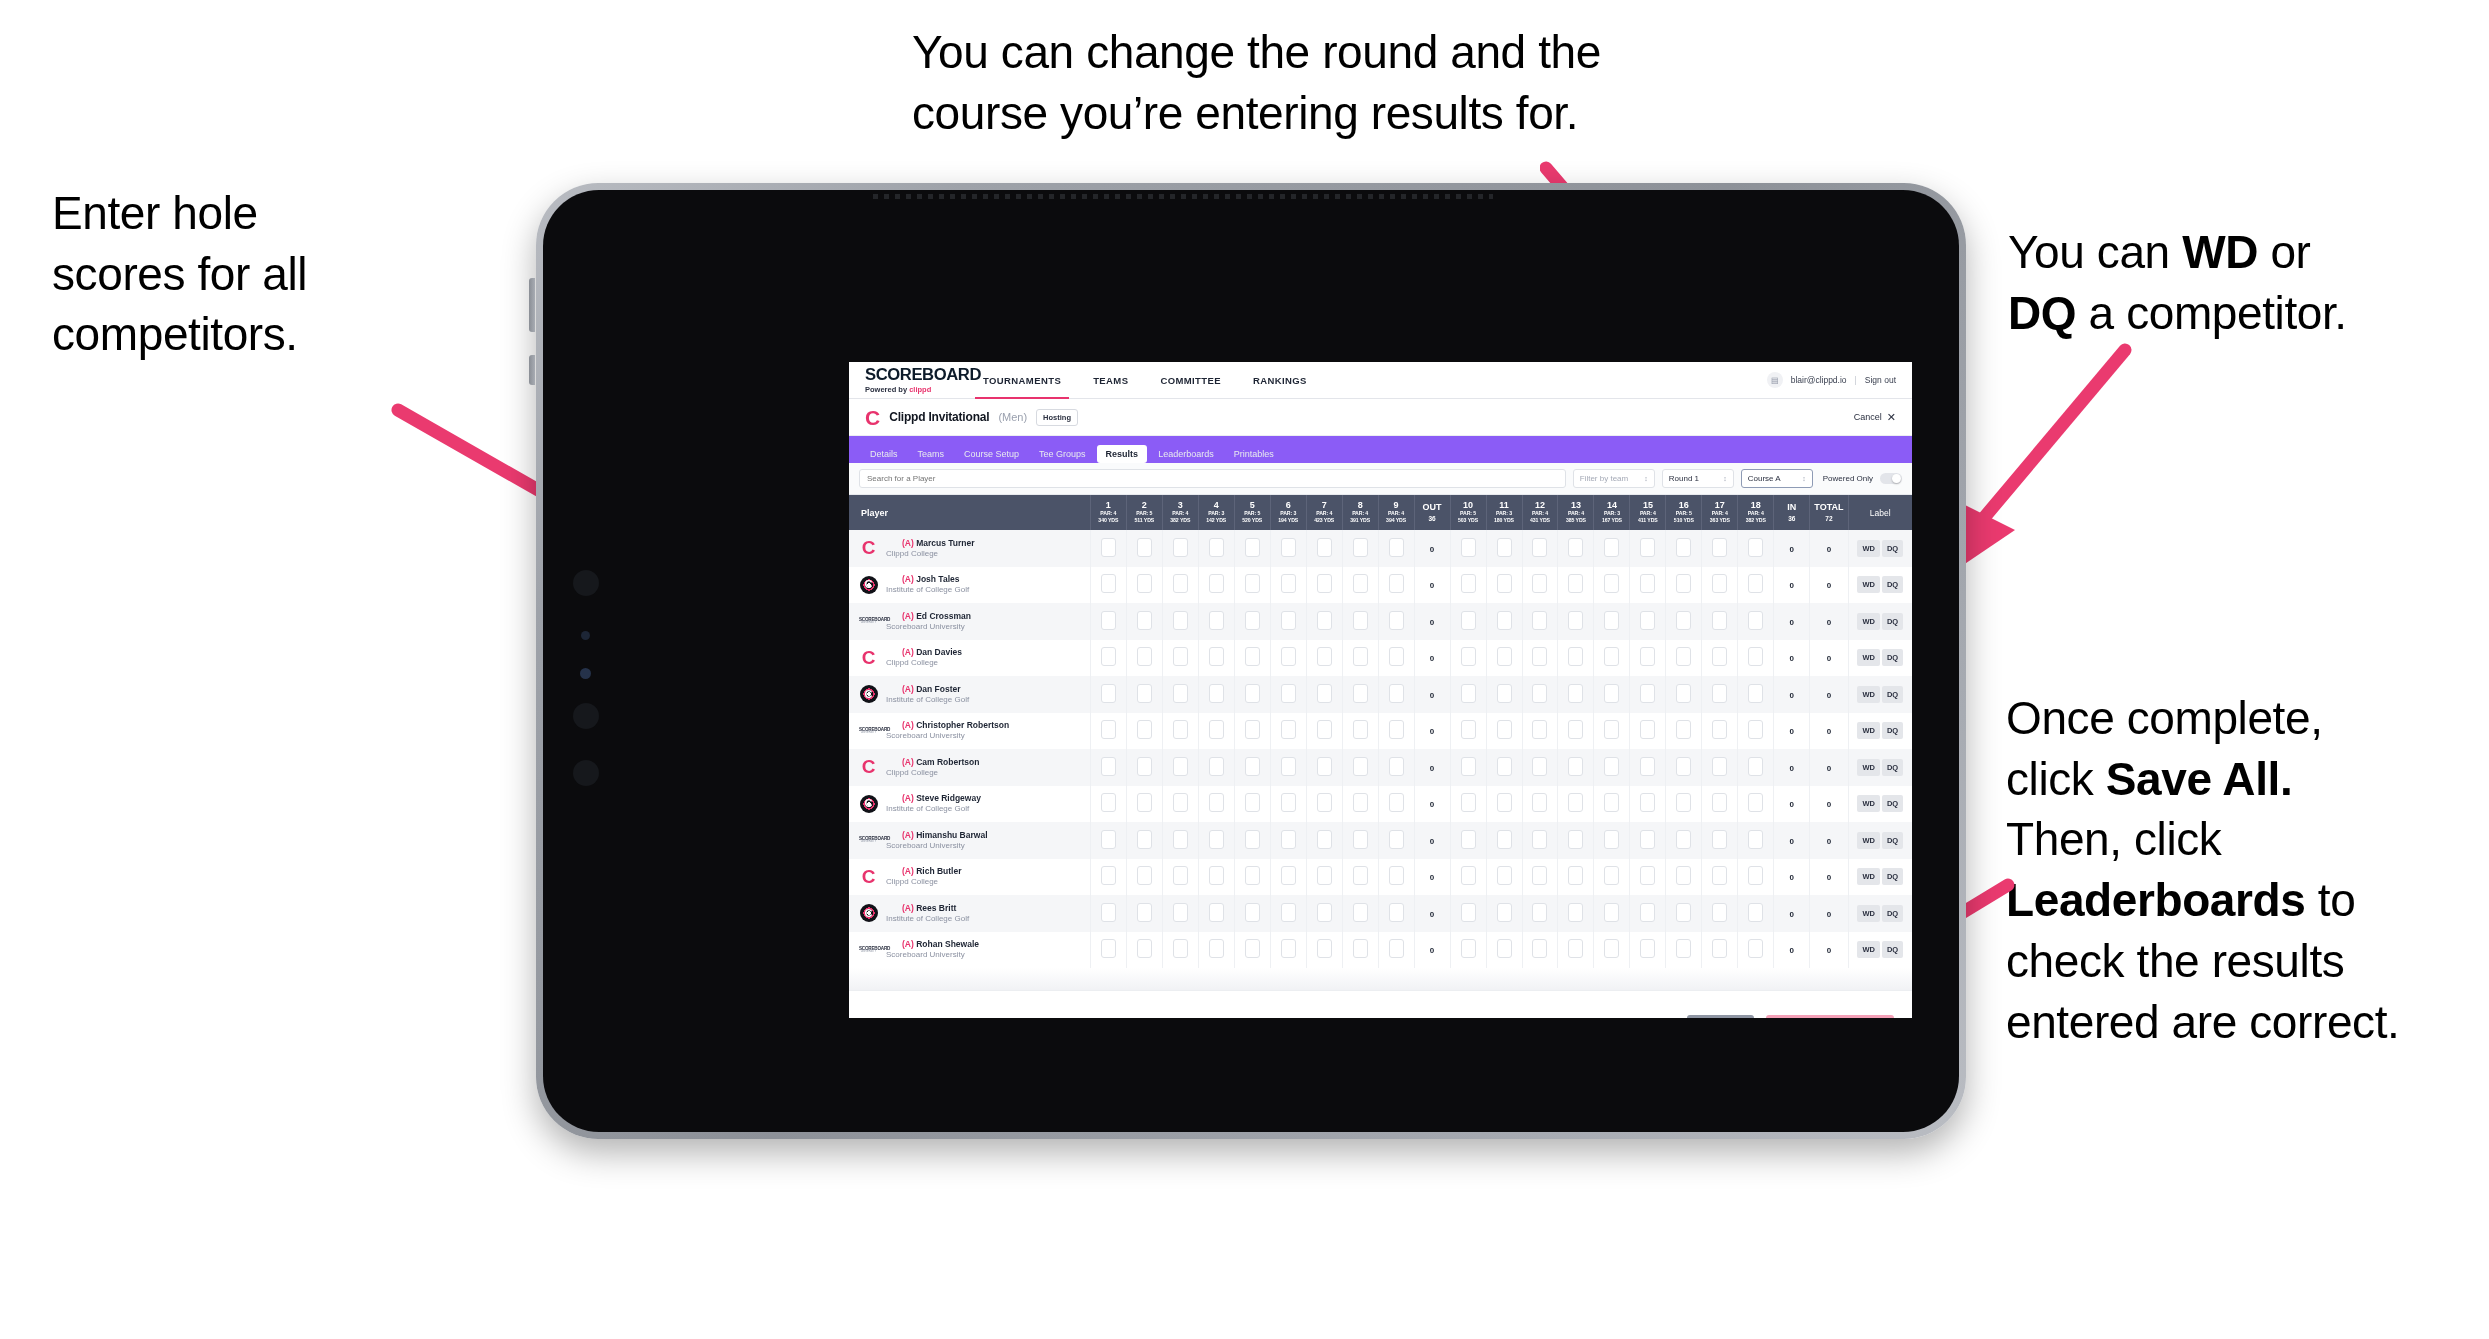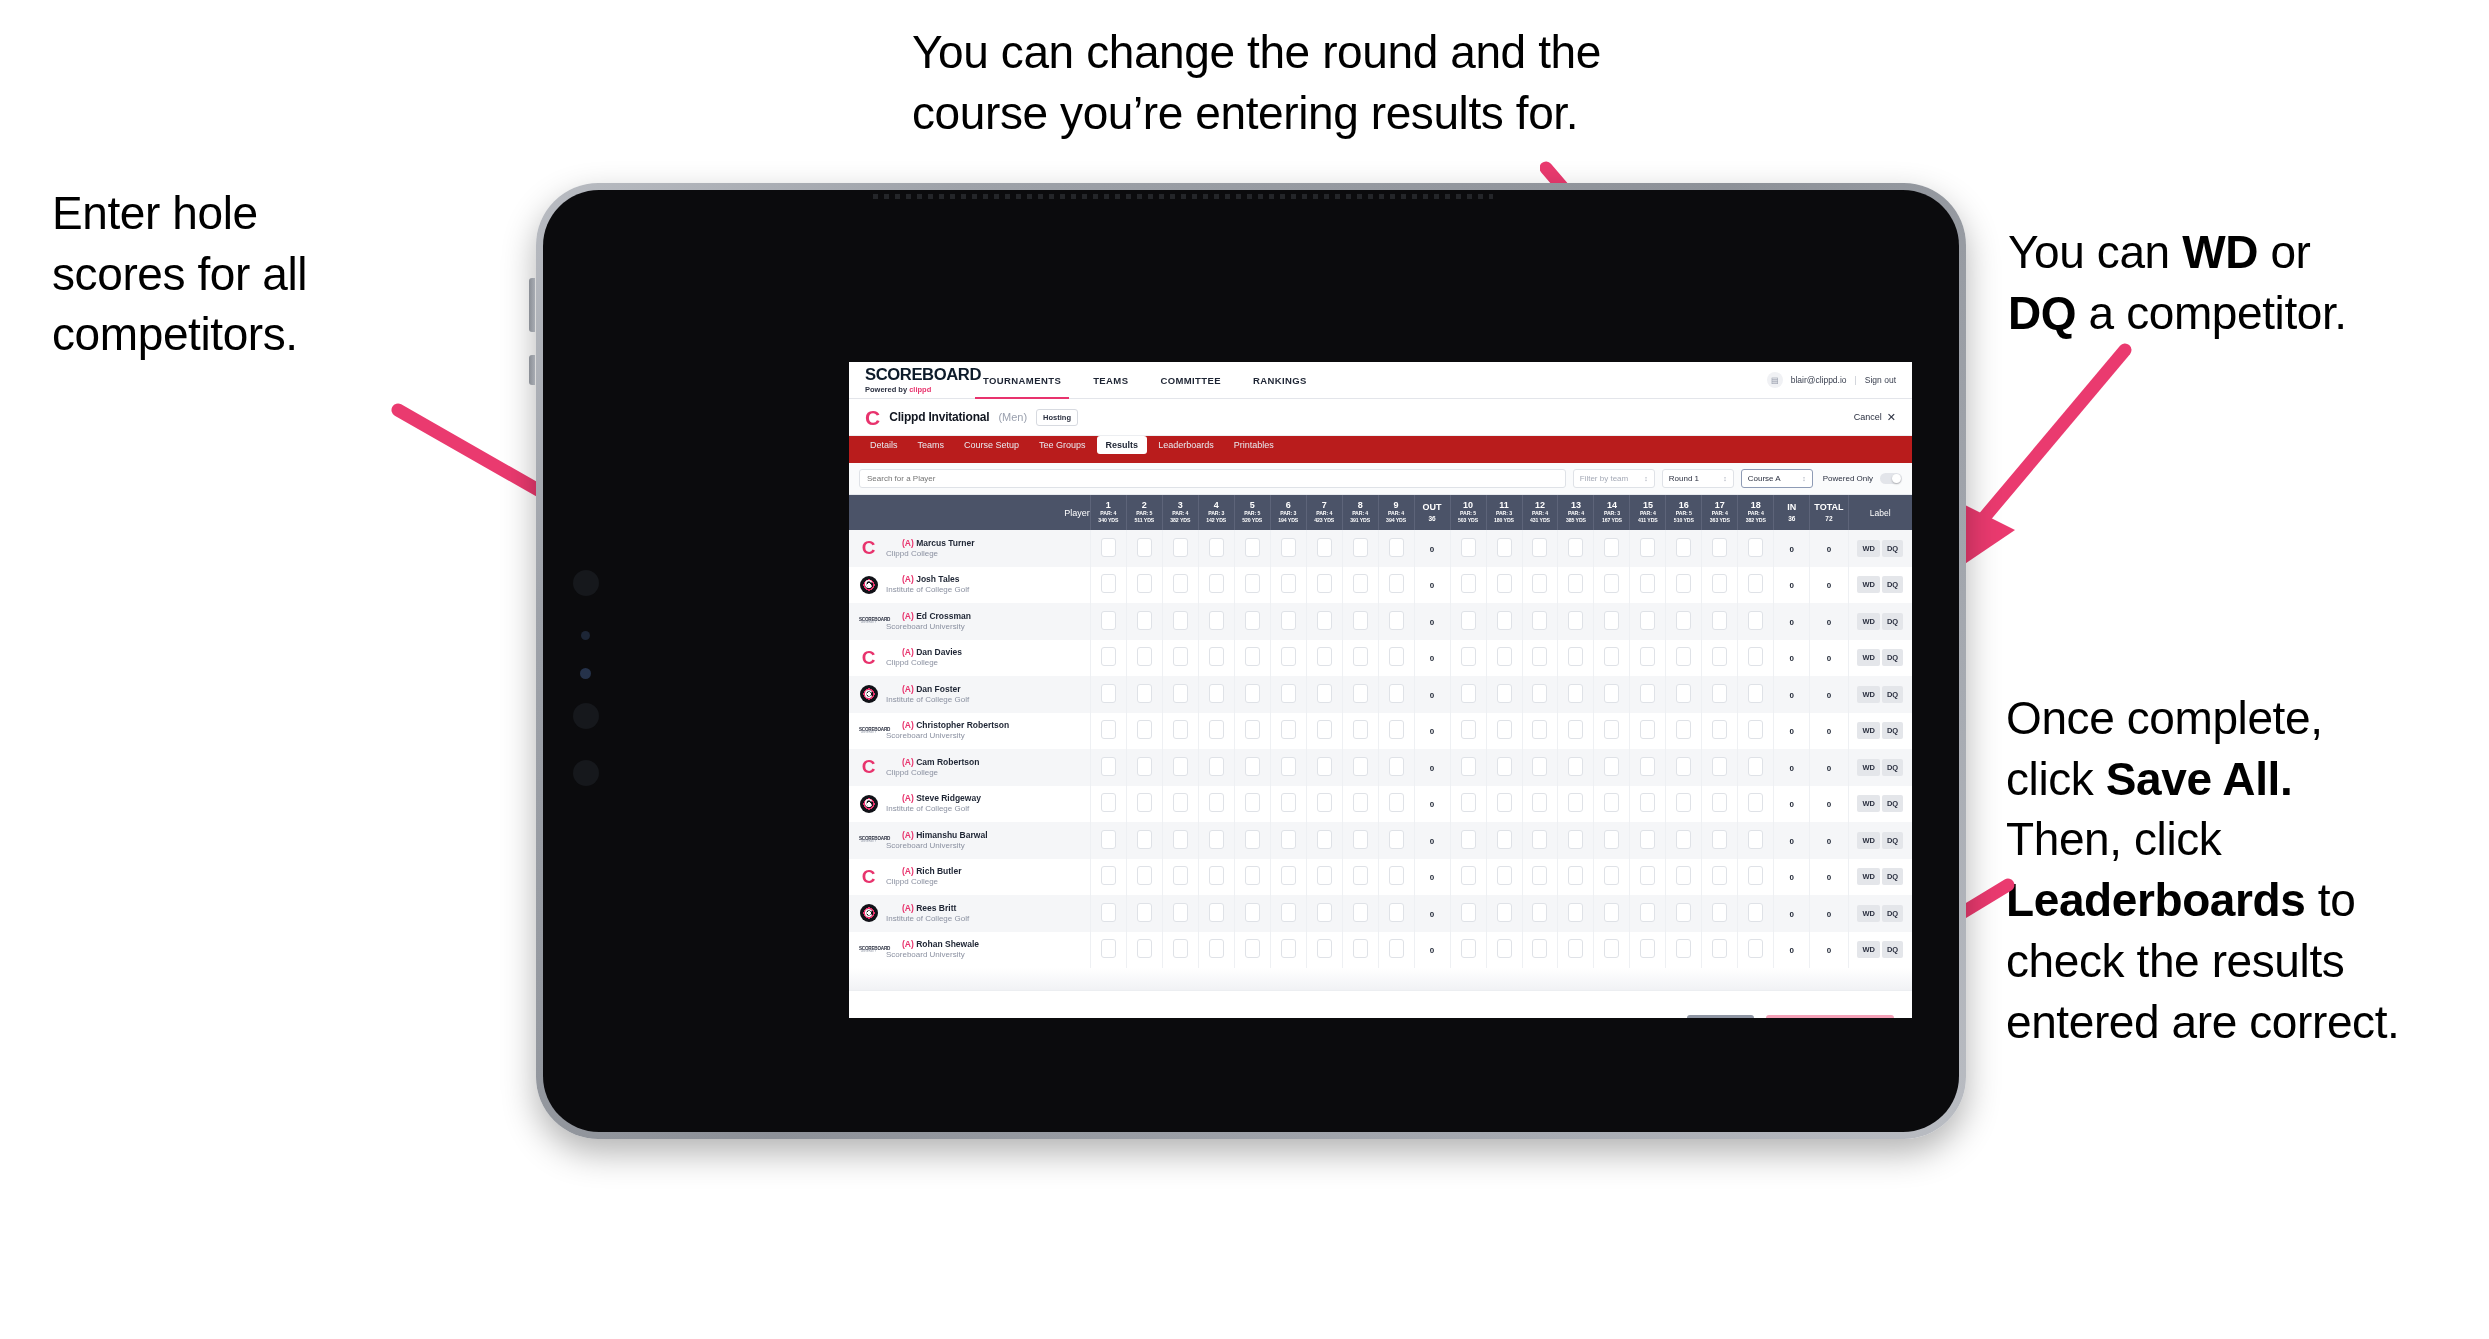--- a/index.html
+++ b/index.html
@@ -118,21 +118,21 @@
   #tgender { font-size:11px; color:#9aa0ae; font-weight:normal; }
   #tbadge {
     font-size:7.5px; font-weight:bold; color:#2b3040;
     border:1px solid #d7dae0; border-radius:3px; padding:3px 6px; background:#fff;
   }
   #tcancel { margin-left:auto; font-size:9px; color:#2b3040; display:flex; align-items:center; gap:5px; }
   #tcancel .x { font-size:11px; }
 
   
   #subtabs {
-    height:27px; background:#b91c1c; display:flex; align-items:flex-start; padding:0 12px; gap:2px;
+    height:27px; background:#8b5cf6; display:flex; align-items:flex-end; padding:0 12px; gap:2px;
   }
   .subtab {
     font-size:9px; color:#e8eaef; padding:4px 9px; border-radius:3px; cursor:pointer; white-space:nowrap;
   }
   .subtab.active { background:#fff; color:#1d2433; font-weight:bold; }
 
   
   #filterbar {
     height:32px; background:#fafbfc; display:flex; align-items:center; padding:0 10px; gap:7px;
     border-bottom:1px solid #e8eaee;
@@ -159,21 +159,21 @@
     box-shadow:0 1px 2px rgba(0,0,0,.25);
   }
 
   
   #table-wrap { background:#fff; }
   table { border-collapse:collapse; width:1063px; table-layout:fixed; }
   thead th {
     background:#4b5368; color:#fff; border-right:1px solid #5d6479; vertical-align:middle;
     padding:0; height:35px;
   }
-  th.col-player { text-align:right; padding-left:12px; font-size:9px; font-weight:normal; width:208px; }
+  th.col-player { text-align:left; padding-left:12px; font-size:9px; font-weight:bold; width:208px; }
   th.hole { width:31px; }
   th.agg  { width:31px; }
   th.total{ width:33px; }
   th.label{ width:55px; font-size:8.5px; font-weight:normal; border-right:none; }
   .hnum { font-size:9px; font-weight:bold; line-height:1.05; }
   .hpar { font-size:5.2px; font-weight:bold; line-height:1.35; letter-spacing:-0.1px; }
   .hyds { font-size:5.2px; font-weight:bold; line-height:1.25; letter-spacing:-0.1px; }
   .aggname { font-size:9px; font-weight:bold; line-height:1.1; }
   .aggval  { font-size:6.5px; font-weight:bold; margin-top:3px; }
 

